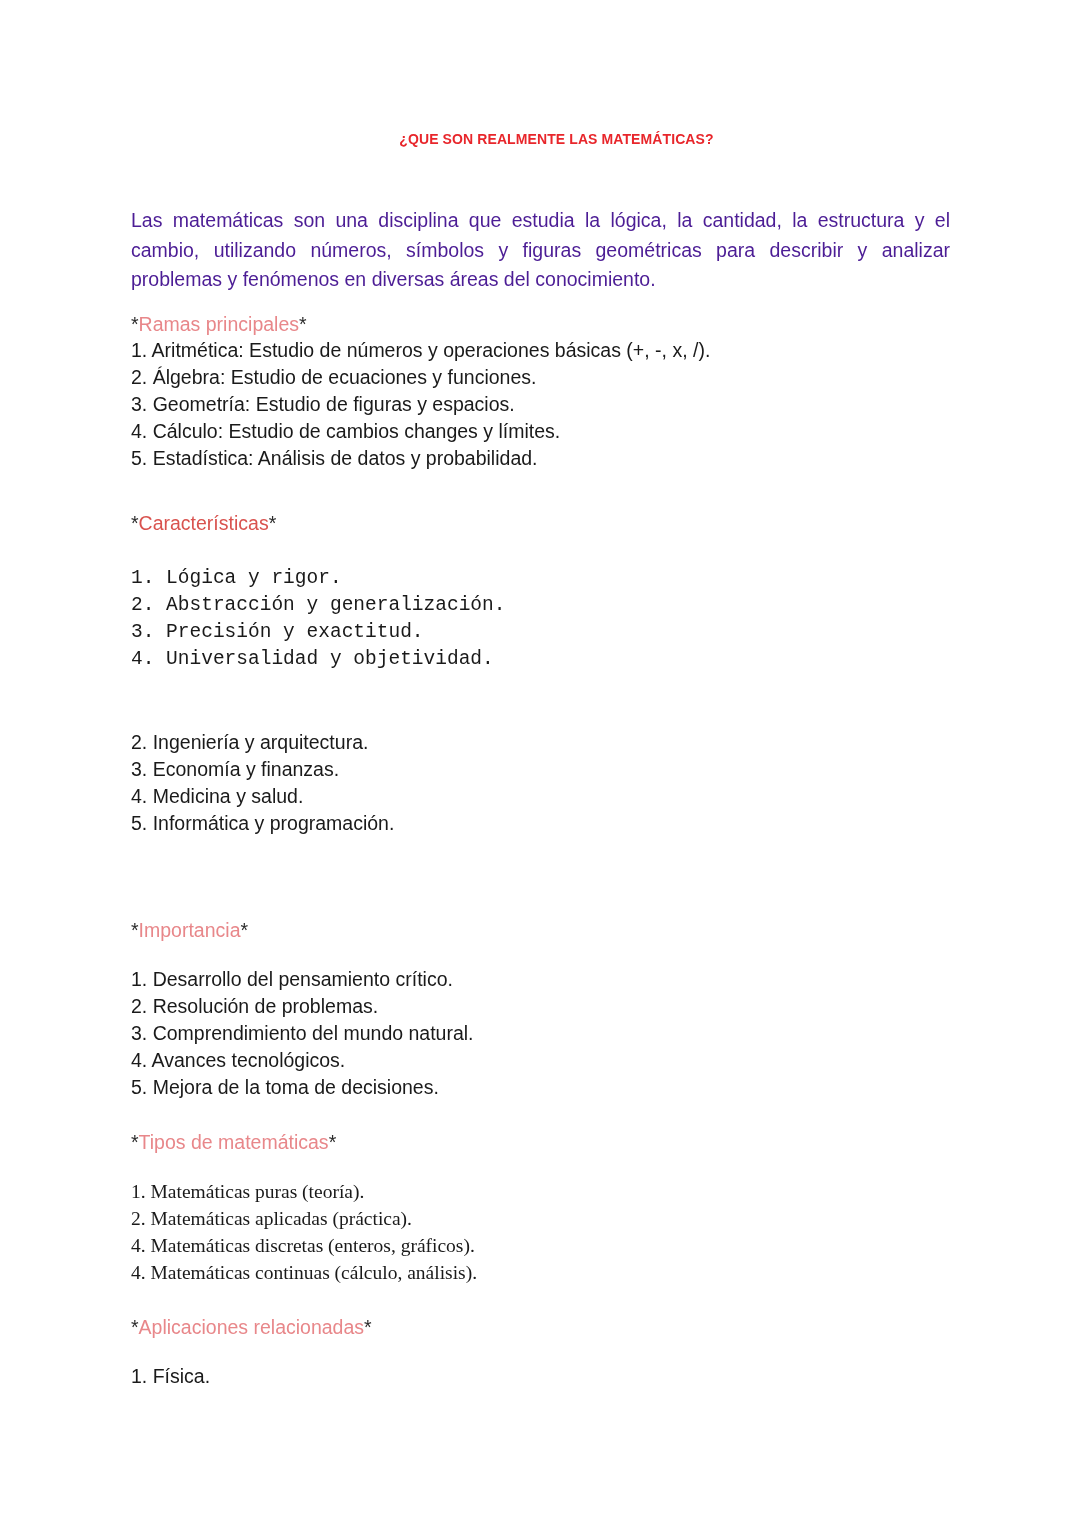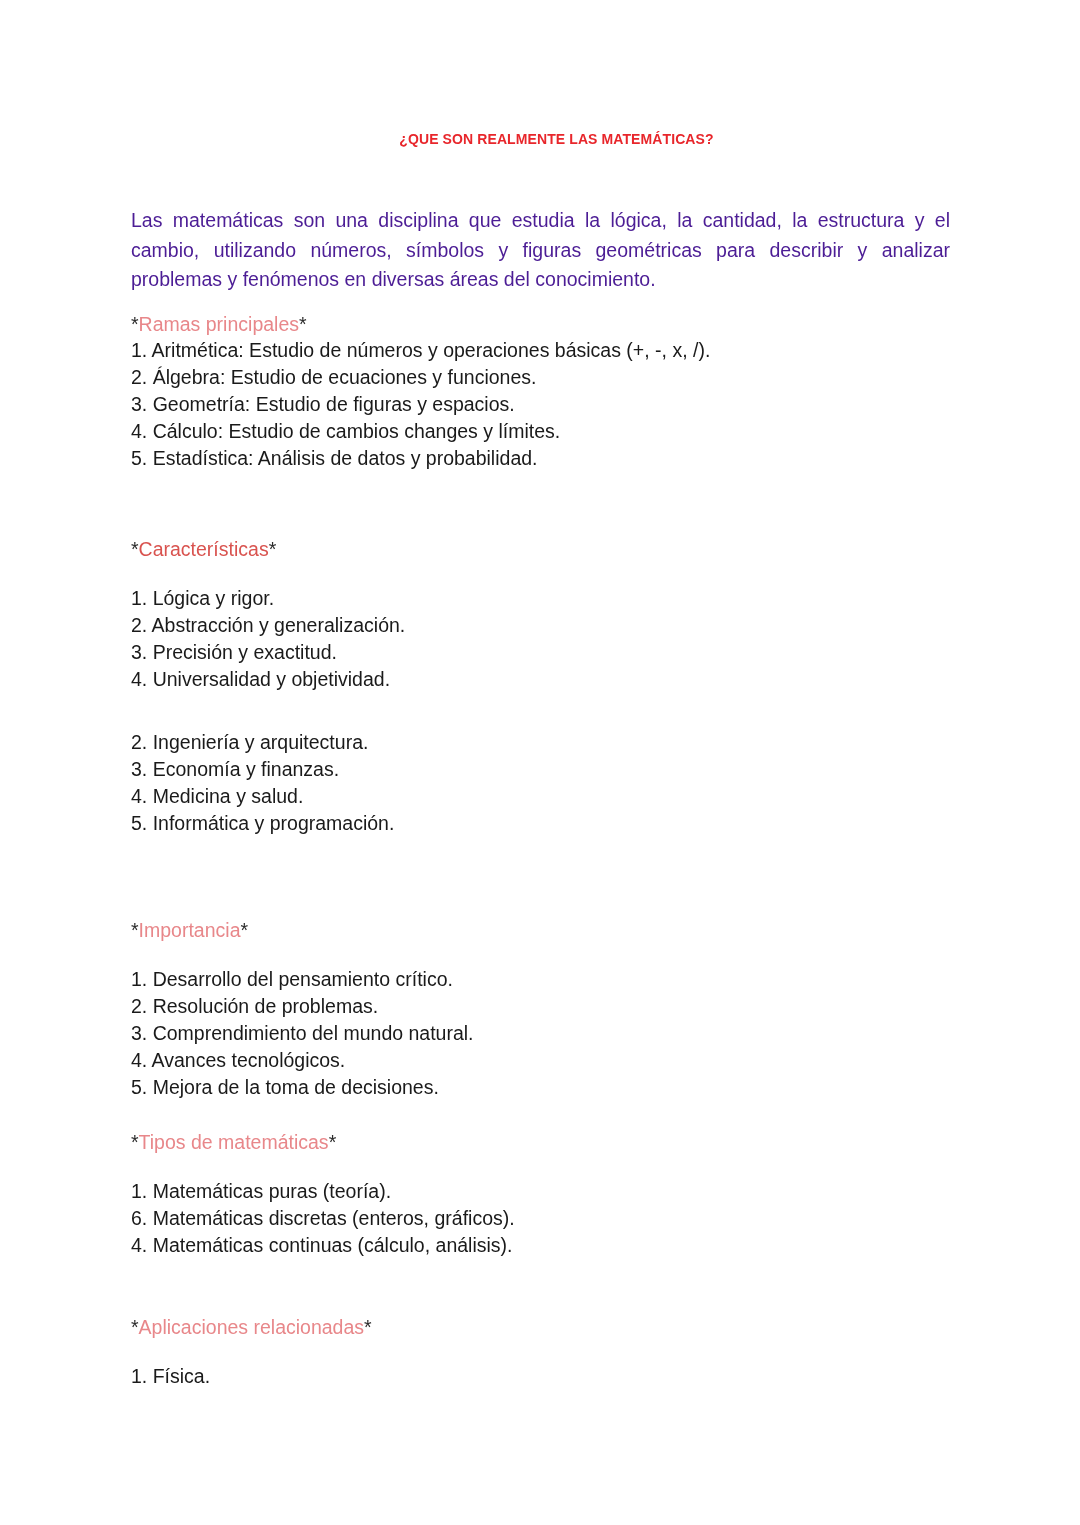--- a/index.html
+++ b/index.html
@@ -105,25 +105,25 @@
       </div>
       <ul class="item-list" style="">
         <li>1. Aritmética: Estudio de números y operaciones básicas (+, -, x, /).</li>
         <li>2. Álgebra: Estudio de ecuaciones y funciones.</li>
         <li>3. Geometría: Estudio de figuras y espacios.</li>
         <li>4. Cálculo: Estudio de cambios changes y límites.</li>
         <li>5. Estadística: Análisis de datos y probabilidad.</li>
       </ul>
     </div>
 
-    <div class="section" style="top:536px;">
+    <div class="section" style="top:510px;">
       <div class="section-heading tone-dark">
         <span class="ast">*</span><span class="hx">Características</span><span class="ast">*</span>
       </div>
-      <ul class="item-list" style="margin-top:23px;">
+      <ul class="item-list" style="margin-top:29px;font-family:Liberation Mono, monospace;">
         <li>1. Lógica y rigor.</li>
         <li>2. Abstracción y generalización.</li>
         <li>3. Precisión y exactitud.</li>
         <li>4. Universalidad y objetividad.</li>
       </ul>
     </div>
 
     <div class="section" style="top:706px;">
       <ul class="item-list" style="margin-top:23px;">
         <li>2. Ingeniería y arquitectura.</li>
@@ -143,23 +143,24 @@
         <li>3. Comprendimiento del mundo natural.</li>
         <li>4. Avances tecnológicos.</li>
         <li>5. Mejora de la toma de decisiones.</li>
       </ul>
     </div>
 
     <div class="section" style="top:1129px;">
       <div class="section-heading">
         <span class="ast">*</span><span class="hx">Tipos de matemáticas</span><span class="ast">*</span>
       </div>
-      <ul class="item-list" style="margin-top:23px;">
+      <ul class="item-list" style="margin-top:23px;font-family:Liberation Serif, serif;">
         <li>1. Matemáticas puras (teoría).</li>
-        <li>6. Matemáticas discretas (enteros, gráficos).</li>
+        <li>2. Matemáticas aplicadas (práctica).</li>
+        <li>4. Matemáticas discretas (enteros, gráficos).</li>
         <li>4. Matemáticas continuas (cálculo, análisis).</li>
       </ul>
     </div>
 
     <div class="section" style="top:1314px;">
       <div class="section-heading">
         <span class="ast">*</span><span class="hx">Aplicaciones relacionadas</span><span class="ast">*</span>
       </div>
       <ul class="item-list" style="margin-top:23px;">
         <li>1. Física.</li>

